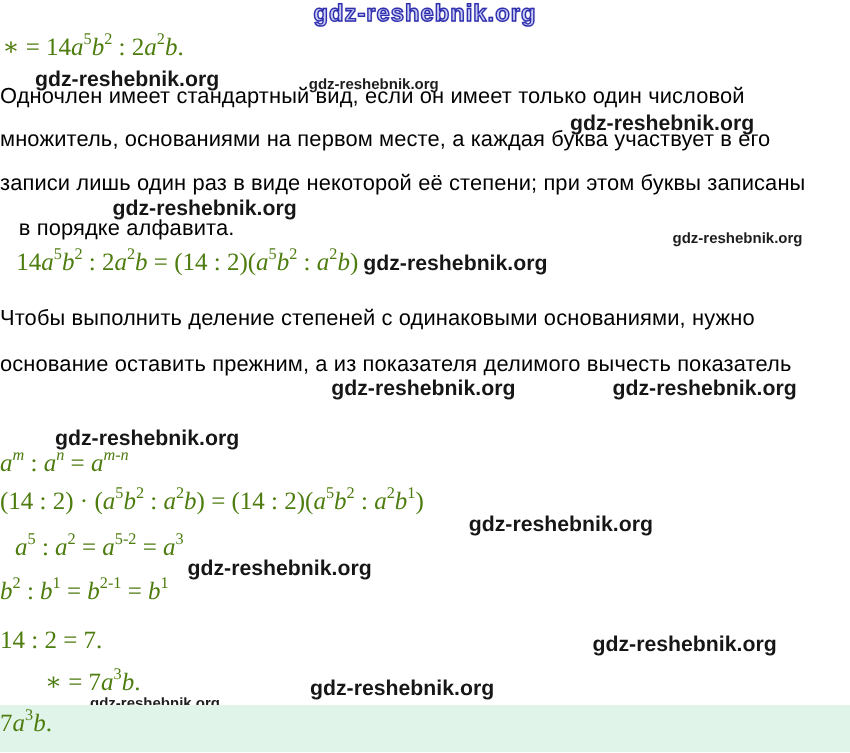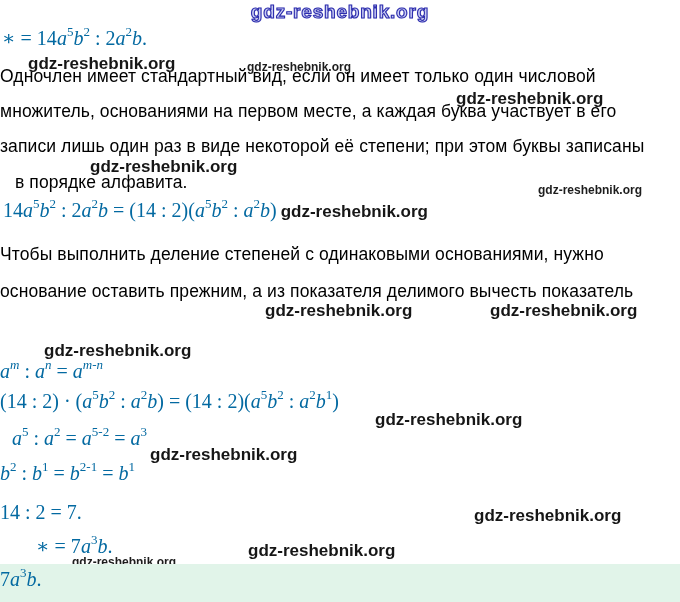--- a/index.html
+++ b/index.html
@@ -7,21 +7,21 @@
     position:relative;width:680px;height:602px;background:#ffffff;
     overflow:hidden;font-family:"Liberation Sans",sans-serif;
   }
   .line{position:absolute;white-space:nowrap;line-height:1.25;}
   .text{
     font-family:"Liberation Sans",sans-serif;
     font-size:17.5px;color:#000000;letter-spacing:0.1px;
   }
   .math{
     font-family:"Liberation Serif","DejaVu Serif",serif;
-    font-size:20px;color:#0369a1;line-height:1.15;
+    font-size:20px;color:#4d7c0f;line-height:1.15;
   }
   .math i{font-style:italic;}
   .math sup{font-size:13px;line-height:0;position:relative;top:-1px;vertical-align:super;}
   .wm{
     font-family:"Liberation Sans",sans-serif;
     font-weight:700;font-size:17px;color:#161616;letter-spacing:0px;
   }
   .wm-sm{font-size:12px;font-weight:600;color:#1d1d1d;}
   .logo{
     position:absolute;left:0;right:0;top:1px;text-align:center;
@@ -49,21 +49,21 @@
   <span class="line wm wm-sm" style="left:247px;top:60px;">gdz-reshebnik.org</span>
 
   <div class="line text" style="left:0px;top:66px;">Одночлен имеет стандартный вид, если он имеет только один числовой</div>
   <span class="line wm" style="left:456px;top:88px;">gdz-reshebnik.org</span>
   <div class="line text" style="left:0px;top:101px;">множитель, основаниями на первом месте, а каждая буква участвует в его</div>
   <div class="line text" style="left:0px;top:136px;">записи лишь один раз в виде некоторой её степени; при этом буквы записаны</div>
   <span class="line wm" style="left:90px;top:156px;">gdz-reshebnik.org</span>
   <div class="line text" style="left:15px;top:172px;">в порядке алфавита.</div>
   <span class="line wm wm-sm" style="left:538px;top:183px;">gdz-reshebnik.org</span>
 
-  <div class="line inline-wm" style="left:3px;top:199px;justify-content:flex-end;">
+  <div class="line inline-wm" style="left:13px;top:199px;justify-content:flex-end;">
     <span class="math">14<i>a</i><sup>5</sup><i>b</i><sup>2</sup> : 2<i>a</i><sup>2</sup><i>b</i> = (14 : 2)(<i>a</i><sup>5</sup><i>b</i><sup>2</sup> : <i>a</i><sup>2</sup><i>b</i>)</span>
     <span class="wm">gdz-reshebnik.org</span>
   </div>
 
   <div class="line text" style="left:0px;top:281px;">основание оставить прежним, а из показателя делимого вычесть показатель</div>
   <div class="line text" style="left:0px;top:244px;">Чтобы выполнить деление степеней с одинаковыми основаниями, нужно</div>
   <span class="line wm" style="left:265px;top:300px;">gdz-reshebnik.org</span>
   <span class="line wm" style="left:490px;top:300px;">gdz-reshebnik.org</span>
 
   <span class="line wm" style="left:44px;top:340px;">gdz-reshebnik.org</span>

